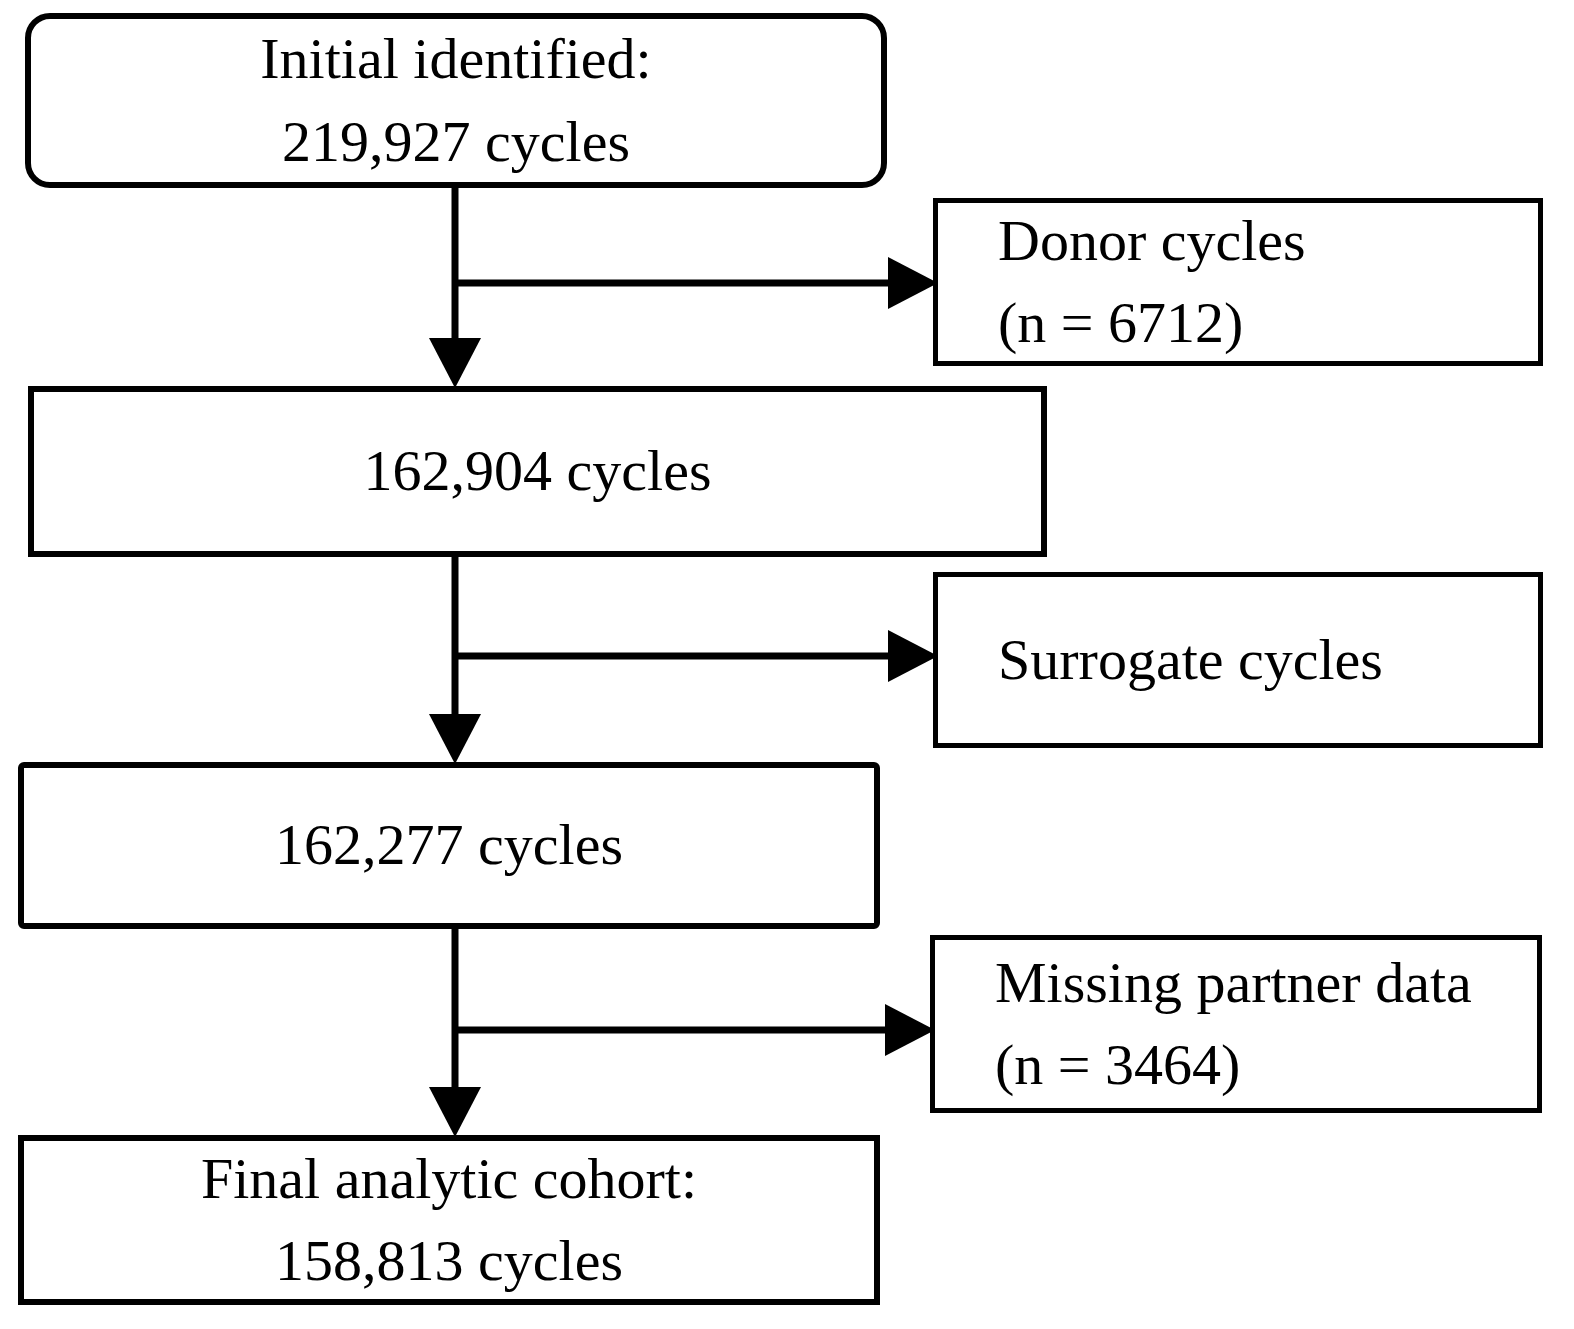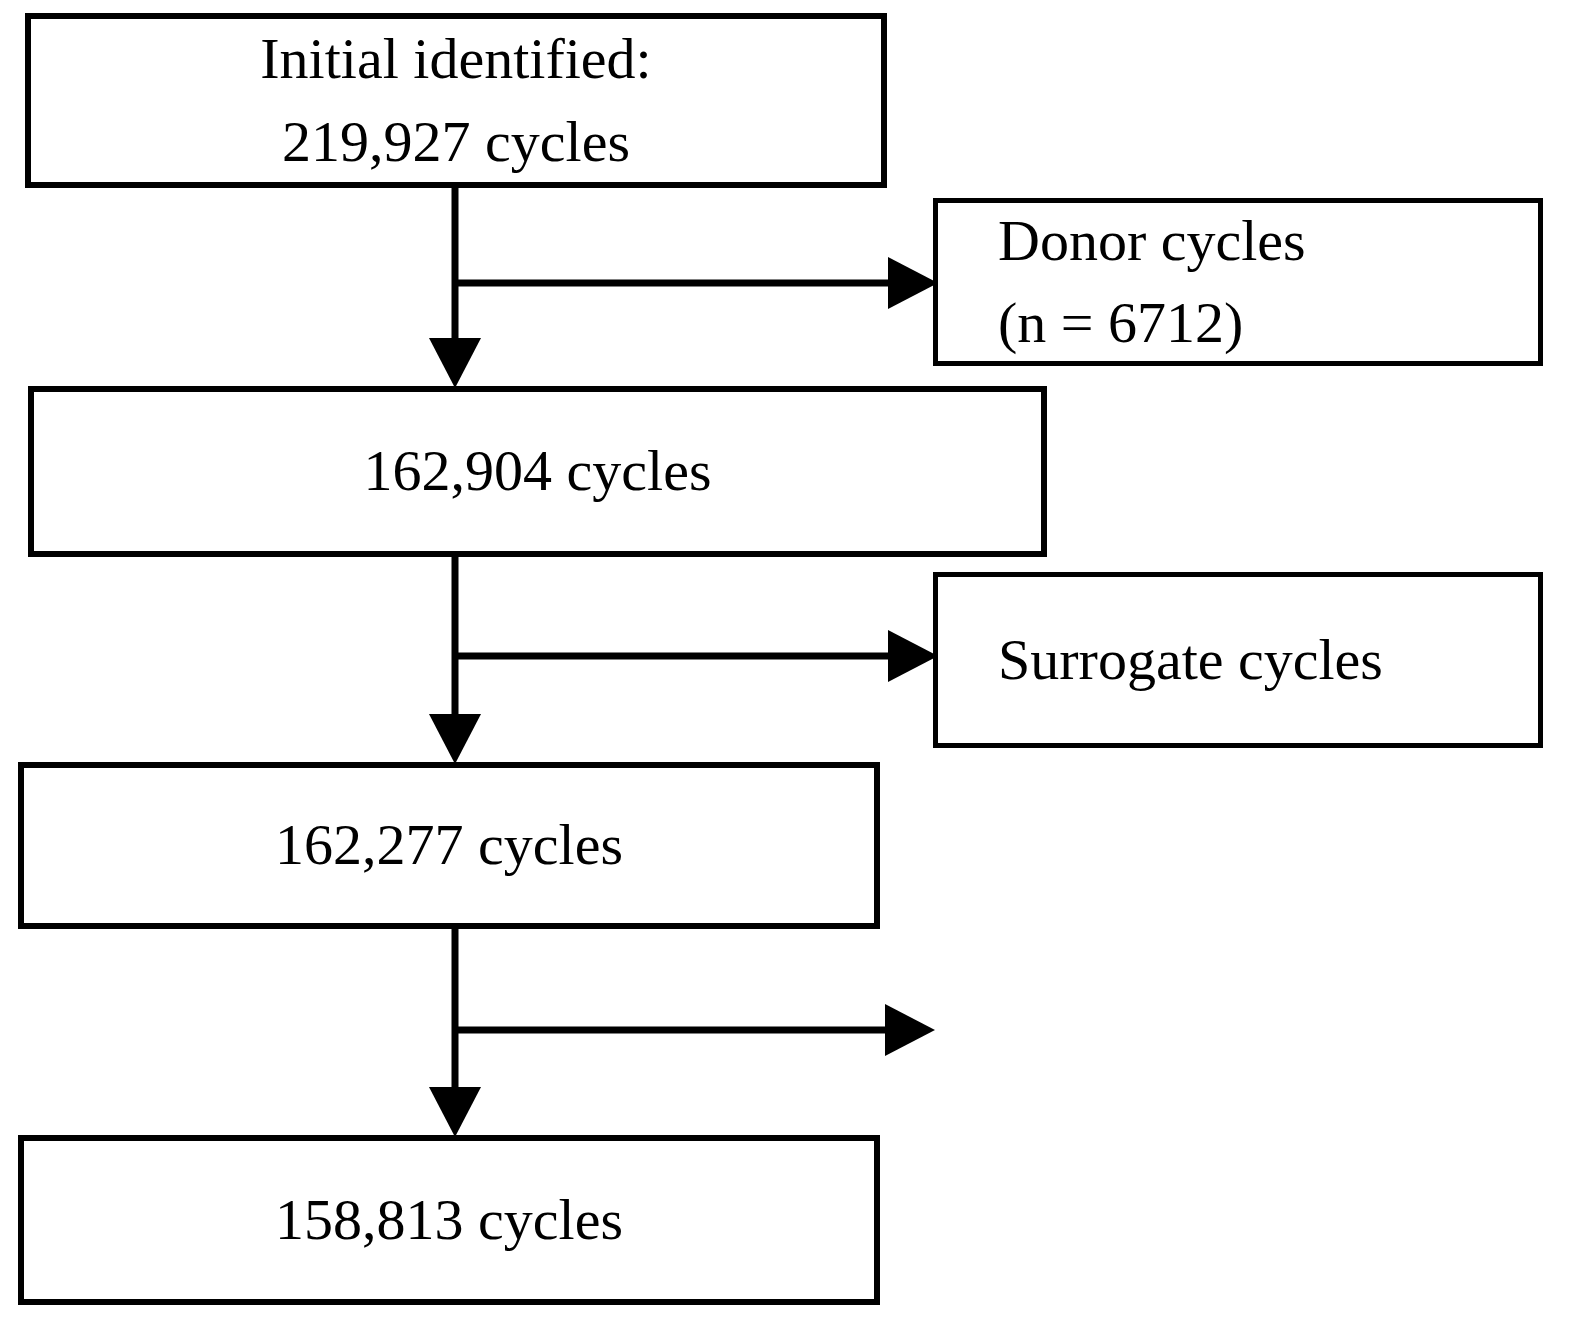--- a/index.html
+++ b/index.html
@@ -81,40 +81,45 @@
       <line x1="455" y1="926" x2="455" y2="1093" stroke="#000000" stroke-width="7"></line>
       <polygon points="455,1137 429,1087 481,1087" fill="#000000"></polygon>
     </g>
 
     <g>
       <line x1="452" y1="1030" x2="889" y2="1030" stroke="#000000" stroke-width="7"></line>
       <polygon points="935,1030 885,1004 885,1056" fill="#000000"></polygon>
     </g>
   </svg>
 
-  <div class="box main" style="left:25px; top:13px; width:862px; height:175px;">
+  <div class="box main" style="left:25px; top:13px; width:862px; height:175px;border-radius:25px;">
     <div class="txt-line">Initial identified:</div>
     <div class="txt-line">219,927 cycles</div>
   </div>
 
   <div class="box main" style="left:28px; top:386px; width:1019px; height:171px;">
     <div class="txt-line">162,904 cycles</div>
   </div>
 
-  <div class="box main" style="left:18px; top:762px; width:862px; height:167px;">
+  <div class="box main" style="left:18px; top:762px; width:862px; height:167px;border-radius:6px;">
     <div class="txt-line">162,277 cycles</div>
   </div>
 
   <div class="box main" style="left:18px; top:1135px; width:862px; height:170px;">
+    <div class="txt-line">Final analytic cohort:</div>
     <div class="txt-line">158,813 cycles</div>
   </div>
 
   <div class="box side" style="left:933px; top:198px; width:610px; height:168px;">
     <div class="txt-line">Donor cycles</div>
     <div class="txt-line">(n = 6712)</div>
   </div>
 
   <div class="box side" style="left:933px; top:572px; width:610px; height:176px;text-align:right;">
     <div class="txt-line">Surrogate cycles</div>
   </div>
 
+  <div class="box side" style="left:930px; top:935px; width:612px; height:178px;">
+    <div class="txt-line">Missing partner data</div>
+    <div class="txt-line">(n = 3464)</div>
+  </div>
 
 </div>
 
 </body></html>

